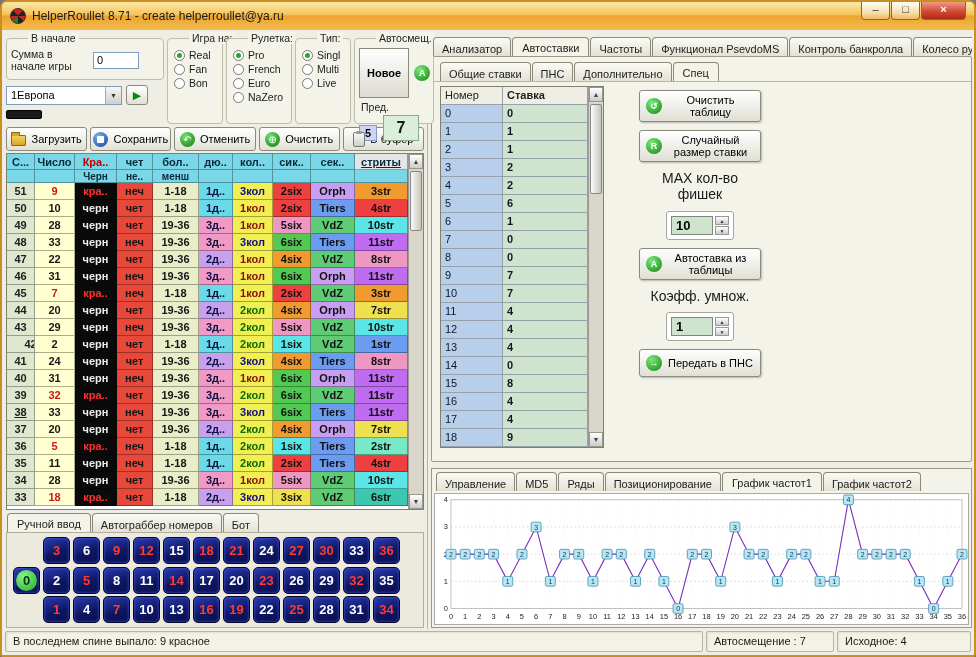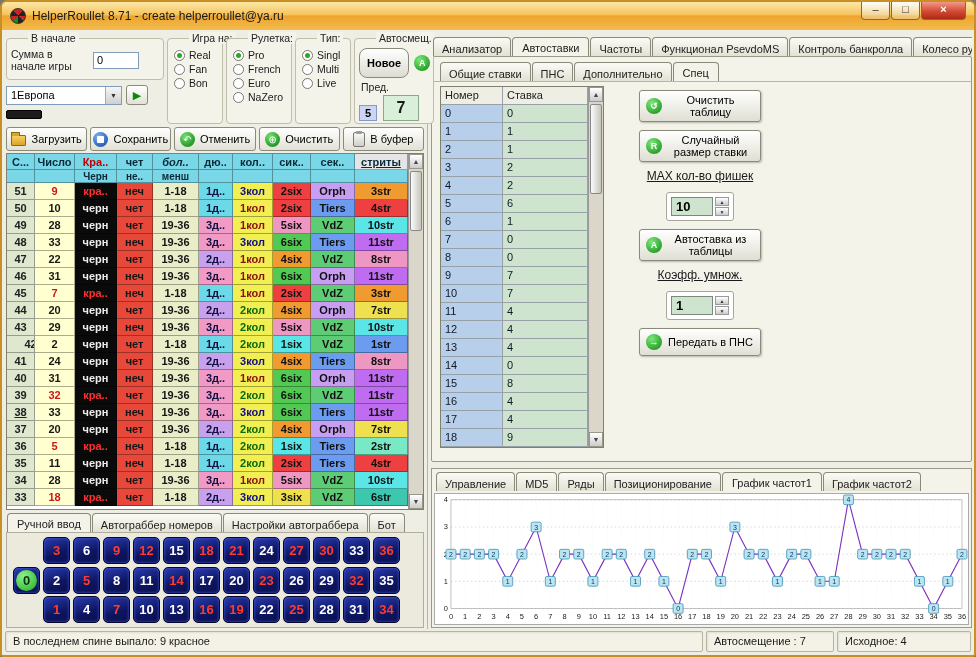--- a/index.html
+++ b/index.html
@@ -42,21 +42,21 @@
   .blackbtn { width:36px; height:9px; background:#1b1b1b; border:1px solid #000; border-radius:2px; margin-top:5px; cursor:pointer; }
   .radiorow { display:flex; align-items:center; gap:4px; margin:1px 0 2px 2px; }
   .radio { width:11px; height:11px; border-radius:50%; border:1px solid #777; background:#fff; flex:0 0 auto; }
   .radio.sel::after { content:""; display:block; width:5px; height:5px; margin:2px; border-radius:50%; background:#2ba828; }
   .radiolbl { font-size:10.5px; color:#1a1a1a; }
   .ggame { width:56px; flex:0 0 56px; }
   .groul { width:66px; flex:0 0 66px; }
   .gtype { width:56px; flex:0 0 56px; }
   .asgrp { flex:1; }
   .asrow1 { display:flex; gap:5px; align-items:center; }
-  .newbtn { font:bold 11px "Liberation Sans", sans-serif; padding:8px 7px; border:1px solid #8a8a7a; border-radius:8px;
+  .newbtn { font:bold 11px "Liberation Sans", sans-serif; padding:18px 7px; border:1px solid #8a8a7a; border-radius:0;
             background:linear-gradient(#ffffff,#dcdcd2); cursor:pointer; }
   .predlbl { font-size:10.5px; margin:3px 0 2px 2px; color:#222; }
   .asrow2 { display:flex; gap:6px; align-items:flex-end; }
   .prevbox { width:18px; height:16px; background:#ccd6f4; border:1px solid #8898c8; font:bold 11px "Liberation Sans", sans-serif;
              text-align:center; line-height:15px; }
   .curbox { width:36px; height:26px; background:#d9efd9; border:1px solid #8aa88a; font:bold 16px "Liberation Sans", sans-serif;
             text-align:center; line-height:24px; color:#1a1a1a; }
   .gicon { display:inline-flex; width:16px; height:16px; border-radius:50%;
            background:radial-gradient(circle at 35% 30%,#7ce87c,#0c860c); color:#fff; font-size:9px; font-weight:bold;
            align-items:center; justify-content:center; flex:0 0 auto; }
@@ -116,28 +116,28 @@
   .betspanel { height:406px; flex:0 0 406px; border:1px solid #9a998a; background:#f4f3ea; border-radius:0 2px 2px 2px;
                display:flex; flex-direction:column; }
   .subtabs { height:24px; flex:0 0 24px; padding:4px 0 0 8px; }
   .betsbody { flex:1; display:flex; gap:16px; padding:4px 8px 6px; border-top:1px solid #b9b6a4; }
   .bettable { position:relative; width:164px; flex:0 0 164px; height:362px; border:1px solid #80806e; background:#fff; overflow:hidden; }
   .btbody { position:absolute; left:0; top:0; right:15px; bottom:0; display:flex; flex-direction:column; }
   .btrow { display:flex; height:18px; flex:0 0 18px; }
   .btcell { font-size:11px; padding:2px 0 0 4px; border-right:1px solid #98a0a8; border-bottom:1px solid #98a0a8;
             overflow:hidden; color:#101828; }
   .btcell.c0 { width:62px; flex:0 0 62px; background:#b7cfea; }
-  .btcell.c1 { flex:1; background:#cfe4cf; }
+  .btcell.c1 { flex:1; background:#cfe4cf;font-weight:bold; }
   .btrow.head .btcell { background:#efeee4; color:#222; }
   .betcontrols { display:flex; flex-direction:column; align-items:center; gap:8px; padding-top:4px; width:160px; }
   .btn3d { display:flex; align-items:center; gap:5px; padding:3px 6px; width:122px; min-height:28px;
            background:linear-gradient(#ffffff,#e0dfd4); border:1px solid #8a8a7a; border-radius:3px;
            font:11px "Liberation Sans", sans-serif; box-shadow:1px 1px 2px rgba(0,0,0,.25); cursor:pointer; }
   .blbl { flex:1; text-align:center; line-height:1.1; }
-  .ctllbl { font-size:12px; text-align:center; width:110px; line-height:1.15; color:#1a1a1a;text-decoration:underline; }
+  .ctllbl { font-size:14px; text-align:center; width:110px; line-height:1.15; color:#1a1a1a; }
   .spinwrap { display:flex; gap:2px; background:#fff; border:1px solid #a8a698; border-radius:3px; padding:4px; width:68px; }
   .spinval { flex:1; background:#cfe4cf; border:1px solid #7a8a7a; font:bold 13px "Liberation Sans", sans-serif; padding:1px 4px; }
   .spincol { display:flex; flex-direction:column; gap:1px; }
   .sa { width:14px; height:9px; font-size:5px; border:1px solid #999; background:linear-gradient(#fff,#ccc);
         line-height:8px; text-align:center; color:#333; cursor:pointer; }
   
   .chartpanel { flex:1; margin:6px 0 1px; border:1px solid #9a998a; background:#f4f3ea; display:flex; flex-direction:column; min-height:0; }
   .chtabs { height:22px; flex:0 0 22px; padding:2px 0 0 4px; }
   .chartarea { flex:1; margin:2px; border:1px solid #aaa; background:#fff; position:relative; min-height:0; }
   .chartarea svg { position:absolute; inset:0; font-family:"Liberation Sans", sans-serif; }
@@ -268,21 +268,21 @@
               <span class="tlbl">В буфер</span>
             </button>
           </div>
         <div class="maintable" id="maintable">
             <div class="mtbody">
               <div class="mtrow h1">
                 <div class="mtcell" style="width: 28px; background: rgb(121, 215, 231); color: rgb(10, 42, 58);">С...</div>
                 <div class="mtcell" style="width: 40px; background: rgb(121, 215, 231); color: rgb(10, 42, 58);">Число</div>
                 <div class="mtcell" style="width: 42px; background: rgb(121, 215, 231); color: rgb(192, 0, 0);">Кра..</div>
                 <div class="mtcell" style="width: 36px; background: rgb(121, 215, 231); color: rgb(10, 42, 58);">чет</div>
-                <div class="mtcell" style="width: 46px; background: rgb(121, 215, 231); color: rgb(10, 42, 58); font-style: italic;">бол..</div>
+                <div class="mtcell" style="width: 46px; background: rgb(121, 215, 231); color: rgb(10, 42, 58);">бол..</div>
                 <div class="mtcell" style="width: 34px; background: rgb(121, 215, 231); color: rgb(10, 42, 58);">дю..</div>
                 <div class="mtcell" style="width: 40px; background: rgb(121, 215, 231); color: rgb(10, 42, 58);">кол..</div>
                 <div class="mtcell" style="width: 38px; background: rgb(121, 215, 231); color: rgb(10, 42, 58);">сик..</div>
                 <div class="mtcell" style="width: 44px; background: rgb(121, 215, 231); color: rgb(10, 42, 58);">сек..</div>
                 <div class="mtcell" style="flex: 1 1 0%; background: #e5e5e5; color: rgb(10, 42, 58); text-decoration: underline;">стриты</div>
               </div>
               <div class="mtrow h2">
                 <div class="mtcell" style="width: 28px; background: rgb(121, 215, 231); color: rgb(10, 42, 58);"></div>
                 <div class="mtcell" style="width: 40px; background: rgb(121, 215, 231); color: rgb(10, 42, 58);"></div>
                 <div class="mtcell" style="width: 42px; background: rgb(121, 215, 231); color: rgb(10, 42, 58);">Черн</div>
@@ -527,21 +527,20 @@
               <div class="sarr">▲</div>
               <div class="strack">
                 <div class="sthumb" style="height: 60px;"></div>
               </div>
               <div class="sarr">▼</div>
             </div>
           </div>
         <div class="tabstrip bltabs" id="bltabs">
             <div class="tab active">Ручной ввод</div>
             <div class="tab">Автограббер номеров</div>
-            <div class="tab">Настройки автограббера</div>
             <div class="tab">Бот</div>
           </div>
         <div class="numpad" id="numpad">
             <div class="nrow r1">
               <div class="numbtn red">3</div>
               <div class="numbtn">6</div>
               <div class="numbtn red">9</div>
               <div class="numbtn red">12</div>
               <div class="numbtn">15</div>
               <div class="numbtn red">18</div>

